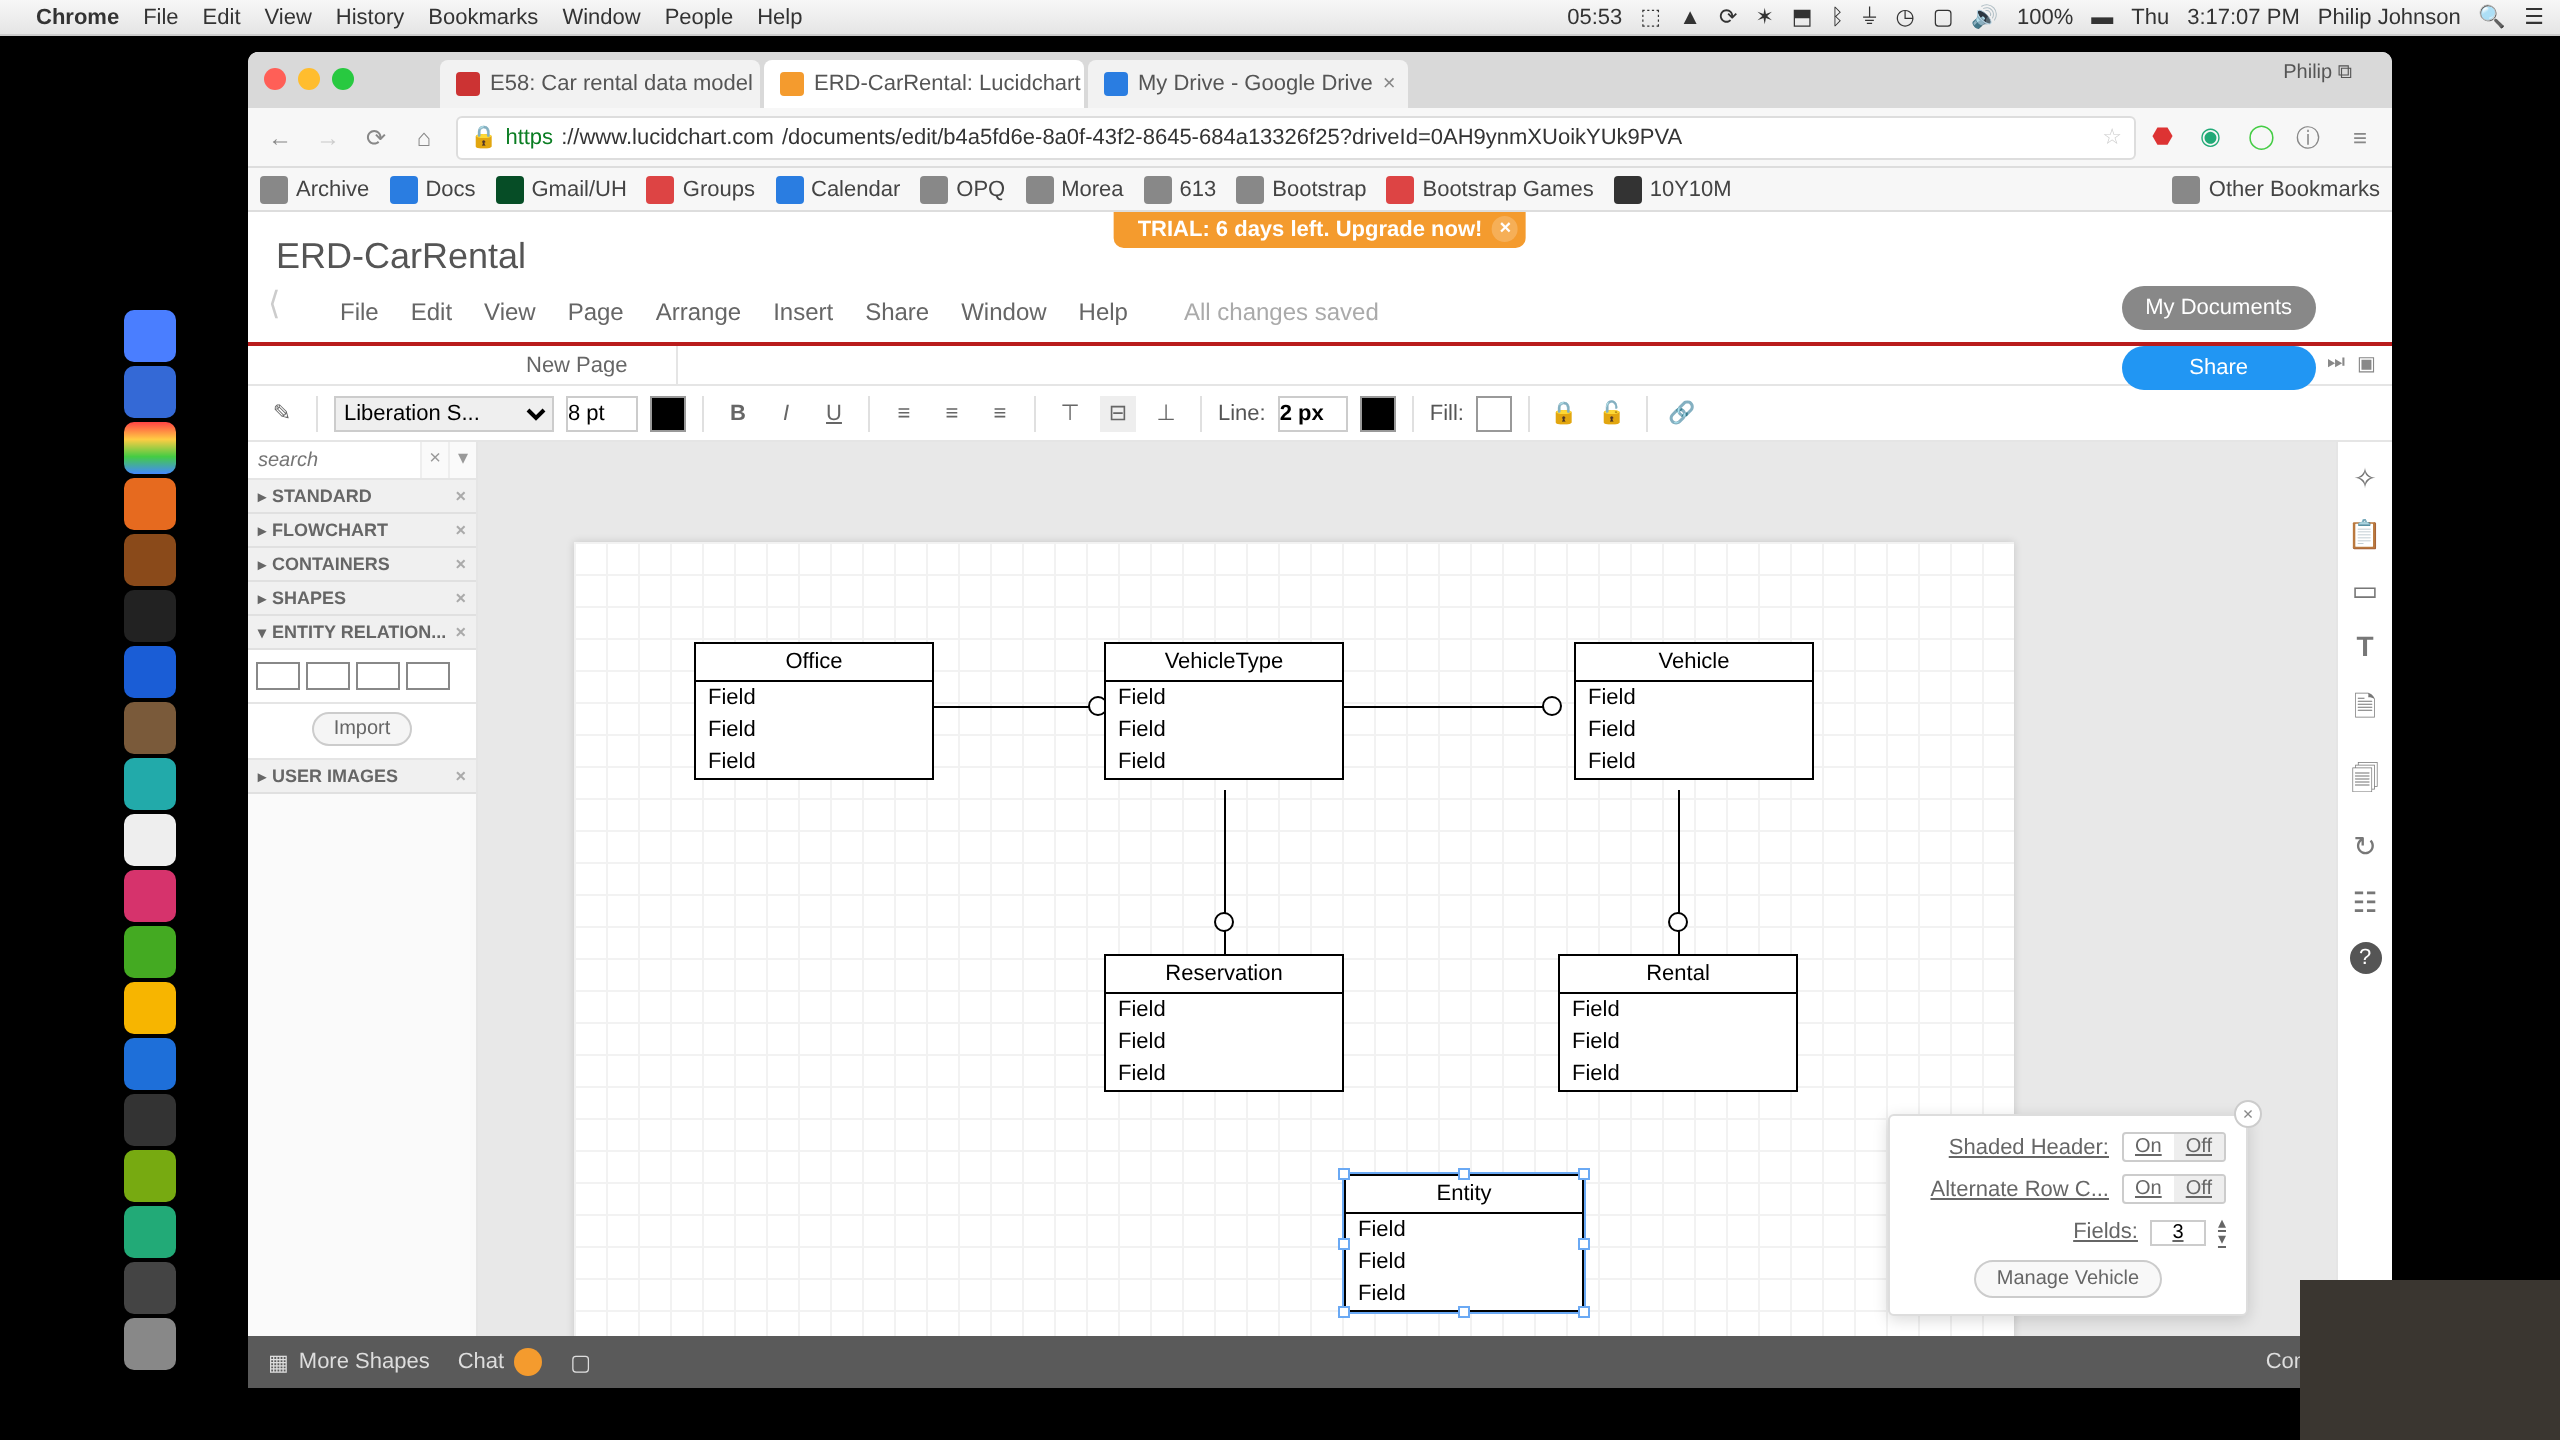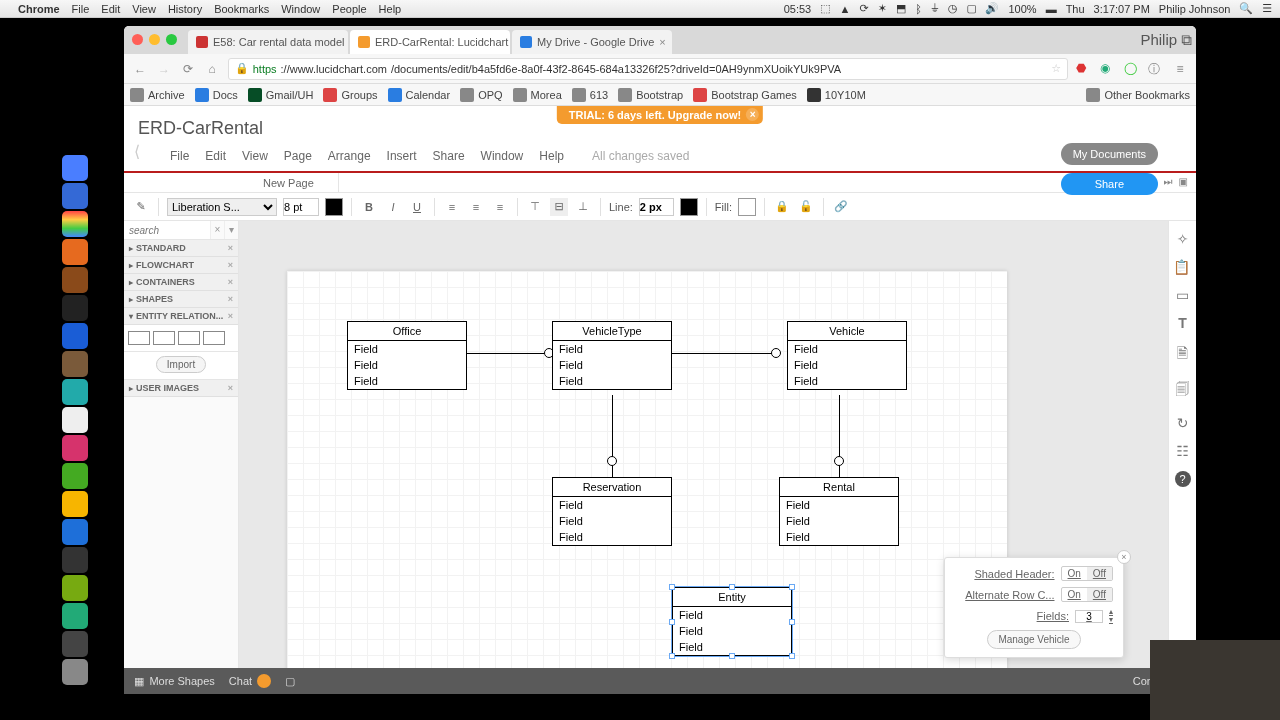--- a/index.html
+++ b/index.html
@@ -15,28 +15,28 @@
 .menubar .right span { display:inline-block; }
 
 
 .dock { position:absolute; left:62px; top:155px; width:28px; display:flex; flex-direction:column; gap:2px; z-index:50; }
 .dock .app { width:26px; height:26px; border-radius:5px; background:#555; }
 
 
 .chrome { position:absolute; left:124px; top:26px; width:1072px; height:668px; background:#fff; border-radius:5px 5px 0 0; box-shadow:0 5px 30px rgba(0,0,0,.5); overflow:hidden; display:flex; flex-direction:column; }
 
 
-.tabstrip { height:28px; background:#d9d9d9; display:flex; align-items:flex-end; padding-left:64px; position:relative; }
+.tabstrip { height:28px; background:#d9d9d9; display:flex; align-items:flex-end; padding-left:96px; position:relative; }
 .traffic { position:absolute; left:8px; top:8px; display:flex; gap:6px; }
 .traffic span { width:11px; height:11px; border-radius:50%; }
 .tab { height:24px; background:#f2f2f2; border-radius:4px 4px 0 0; display:flex; align-items:center; padding:0 8px; font-size:11px; color:#555; margin-right:2px; max-width:160px; white-space:nowrap; overflow:hidden; gap:5px; }
 .tab.active { background:#fff; }
 .tab .favicon { width:12px; height:12px; background:#f90; border-radius:2px; flex:none; }
 .tab .close { flex:none; color:#888; font-size:11px; }
-.tabstrip .profile { position:absolute; right:4px; top:5px; font-size:15px; color:#555; }
+.tabstrip .profile { position:absolute; right:20px; top:5px; font-size:10px; color:#555; }
 
 
 .addrbar { height:30px; background:#f7f7f7; border-bottom:1px solid #ddd; display:flex; align-items:center; padding:0 8px; gap:8px; font-size:12px; color:#555; }
 .addrbar .navico { width:16px; color:#888; text-align:center; }
 .addrbar .url { flex:1; background:#fff; border:1px solid #ddd; border-radius:3px; height:22px; display:flex; align-items:center; padding:0 6px; font-size:11px; color:#0a7d22; gap:4px; }
 .addrbar .url .path { color:#333; }
 .addrbar .exticon { width:16px; height:16px; }
 
 
 .bookbar { height:22px; background:#f7f7f7; border-bottom:1px solid #ddd; display:flex; align-items:center; padding:0 6px; font-size:11px; color:#444; gap:10px; }

